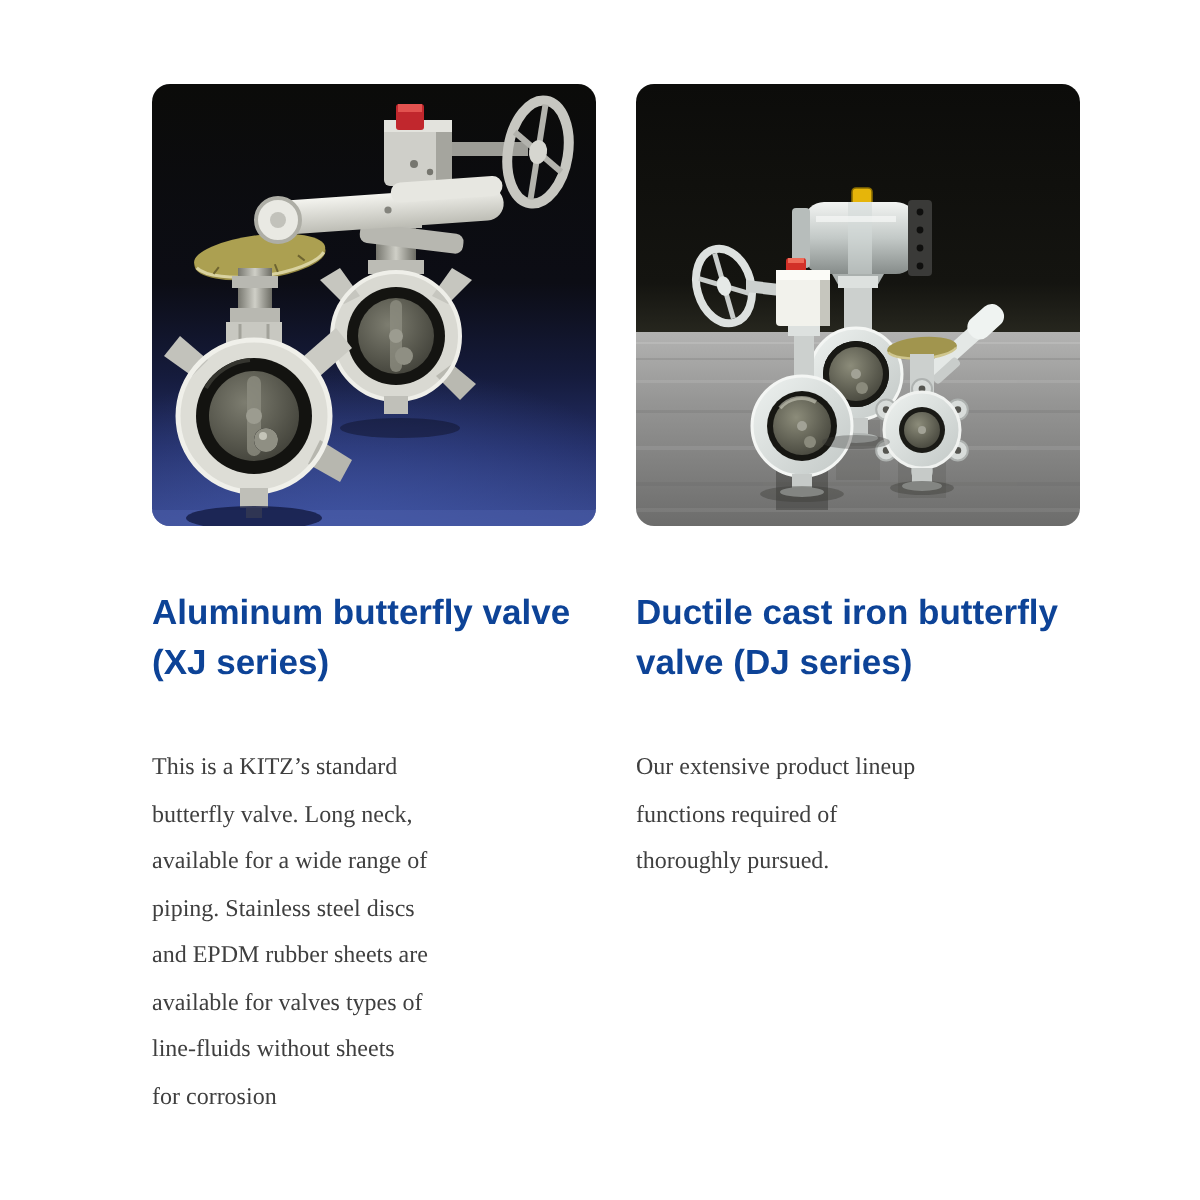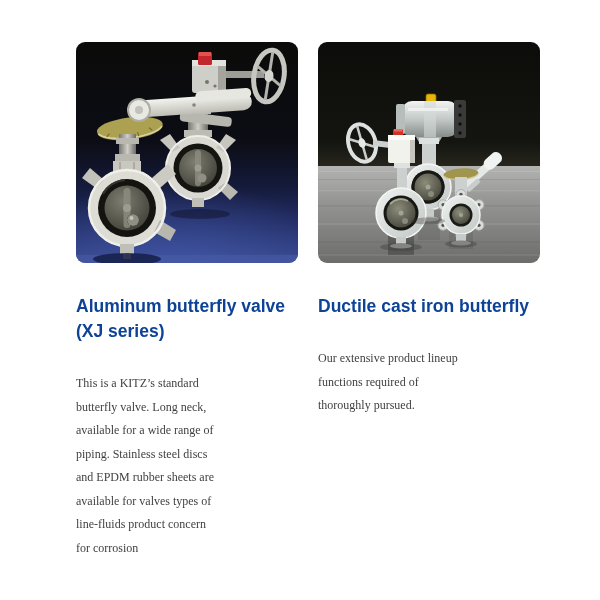--- a/index.html
+++ b/index.html
@@ -184,21 +184,21 @@
         <span class="line">Aluminum butterfly valve</span>
         <span class="line">(XJ series)</span>
       </h3>
     <p class="desc">
         <span class="line">This is a KITZ’s standard</span>
         <span class="line">butterfly valve. Long neck,</span>
         <span class="line">available for a wide range of</span>
         <span class="line">piping. Stainless steel discs</span>
         <span class="line">and EPDM rubber sheets are</span>
         <span class="line">available for valves types of</span>
-        <span class="line">line-fluids product concern</span>
+        <span class="line">line-fluids without sheets</span>
         <span class="line">for corrosion</span>
       </p>
   </div>
 
   <div class="product">
     <div class="photo">
       <svg width="222" height="221" viewBox="0 0 222 221" xmlns="http://www.w3.org/2000/svg">
         <defs>
           <linearGradient id="bgR" x1="0" y1="0" x2="0" y2="1">
             <stop offset="0" stop-color="#0c0c0a"></stop>
@@ -338,20 +338,21 @@
           <ellipse cx="143" cy="201" rx="10" ry="2.5" fill="#b2b6b4"></ellipse>
         </g>
 
         <ellipse cx="83" cy="205" rx="21" ry="4" fill="#3c3c38" opacity="0.4"></ellipse>
         <ellipse cx="110" cy="179" rx="17" ry="3.5" fill="#3c3c38" opacity="0.35"></ellipse>
         <ellipse cx="143" cy="202" rx="16" ry="3.5" fill="#3c3c38" opacity="0.4"></ellipse>
       </svg>
     </div>
     <h3 class="title">
         <span class="line">Ductile cast iron butterfly</span>
+        <span class="line">valve (DJ series)</span>
       </h3>
     <p class="desc">
         <span class="line">Our extensive product lineup</span>
         <span class="line">functions required of</span>
         <span class="line">thoroughly pursued.</span>
       </p>
   </div>
 
 </div>
 

